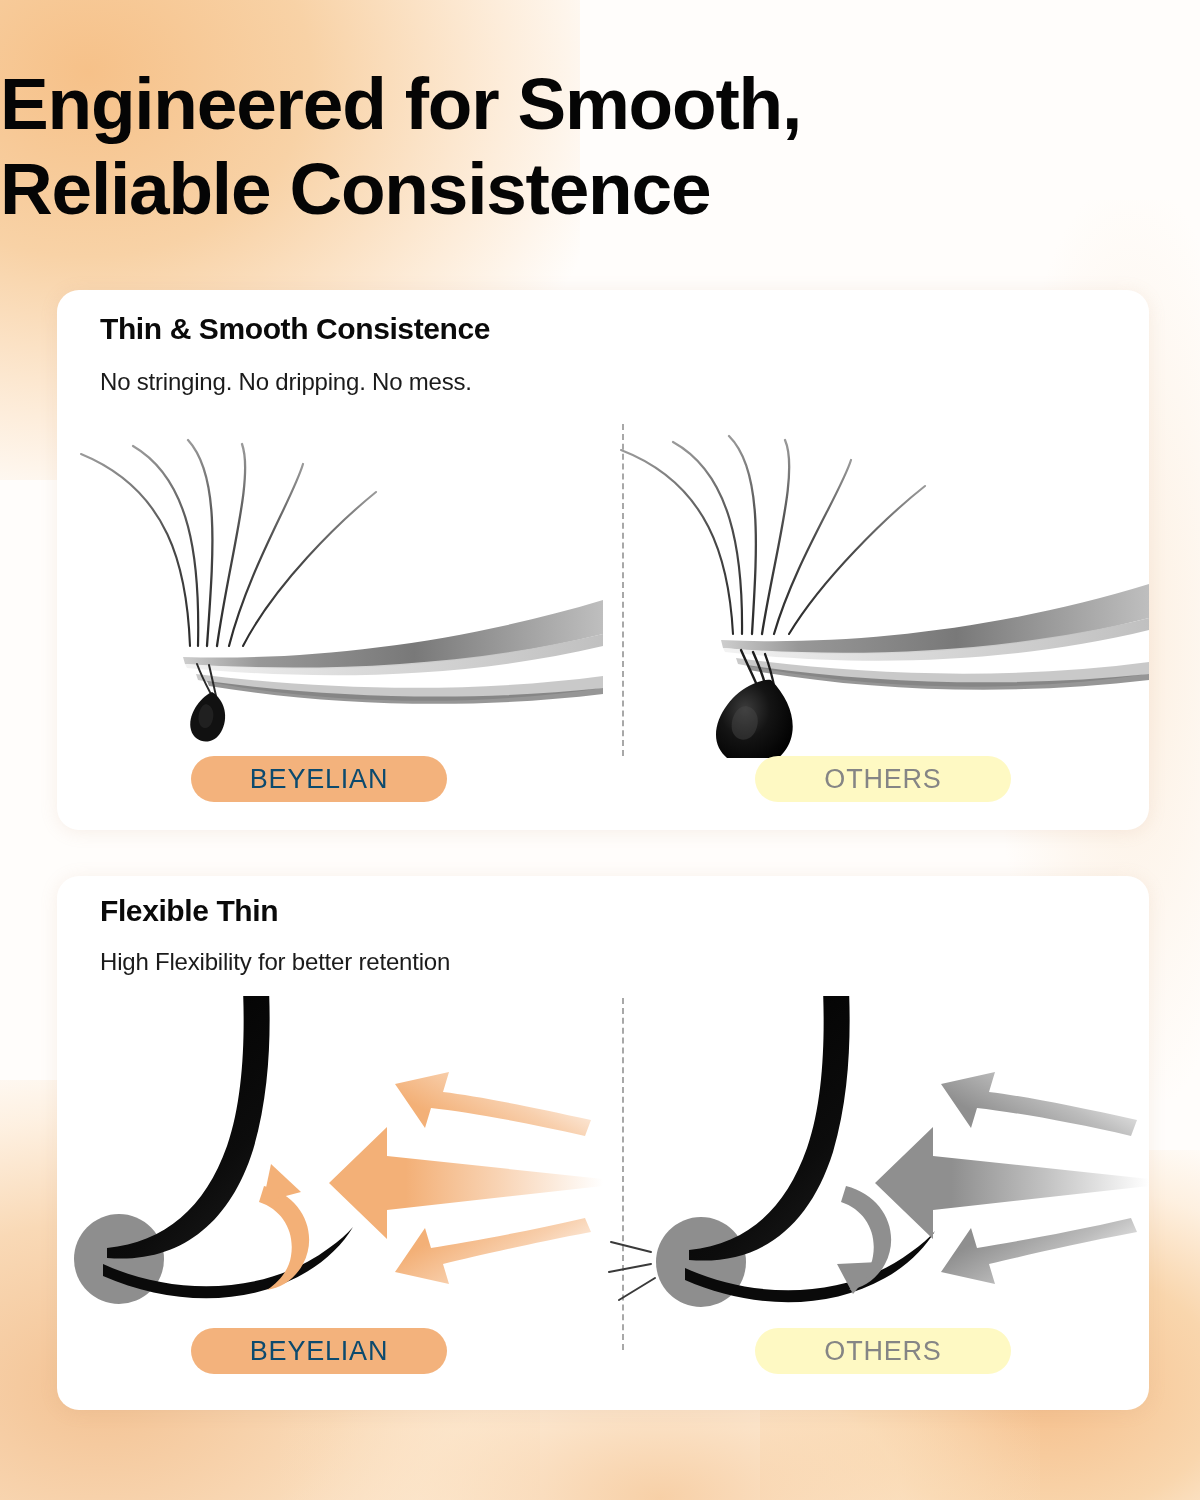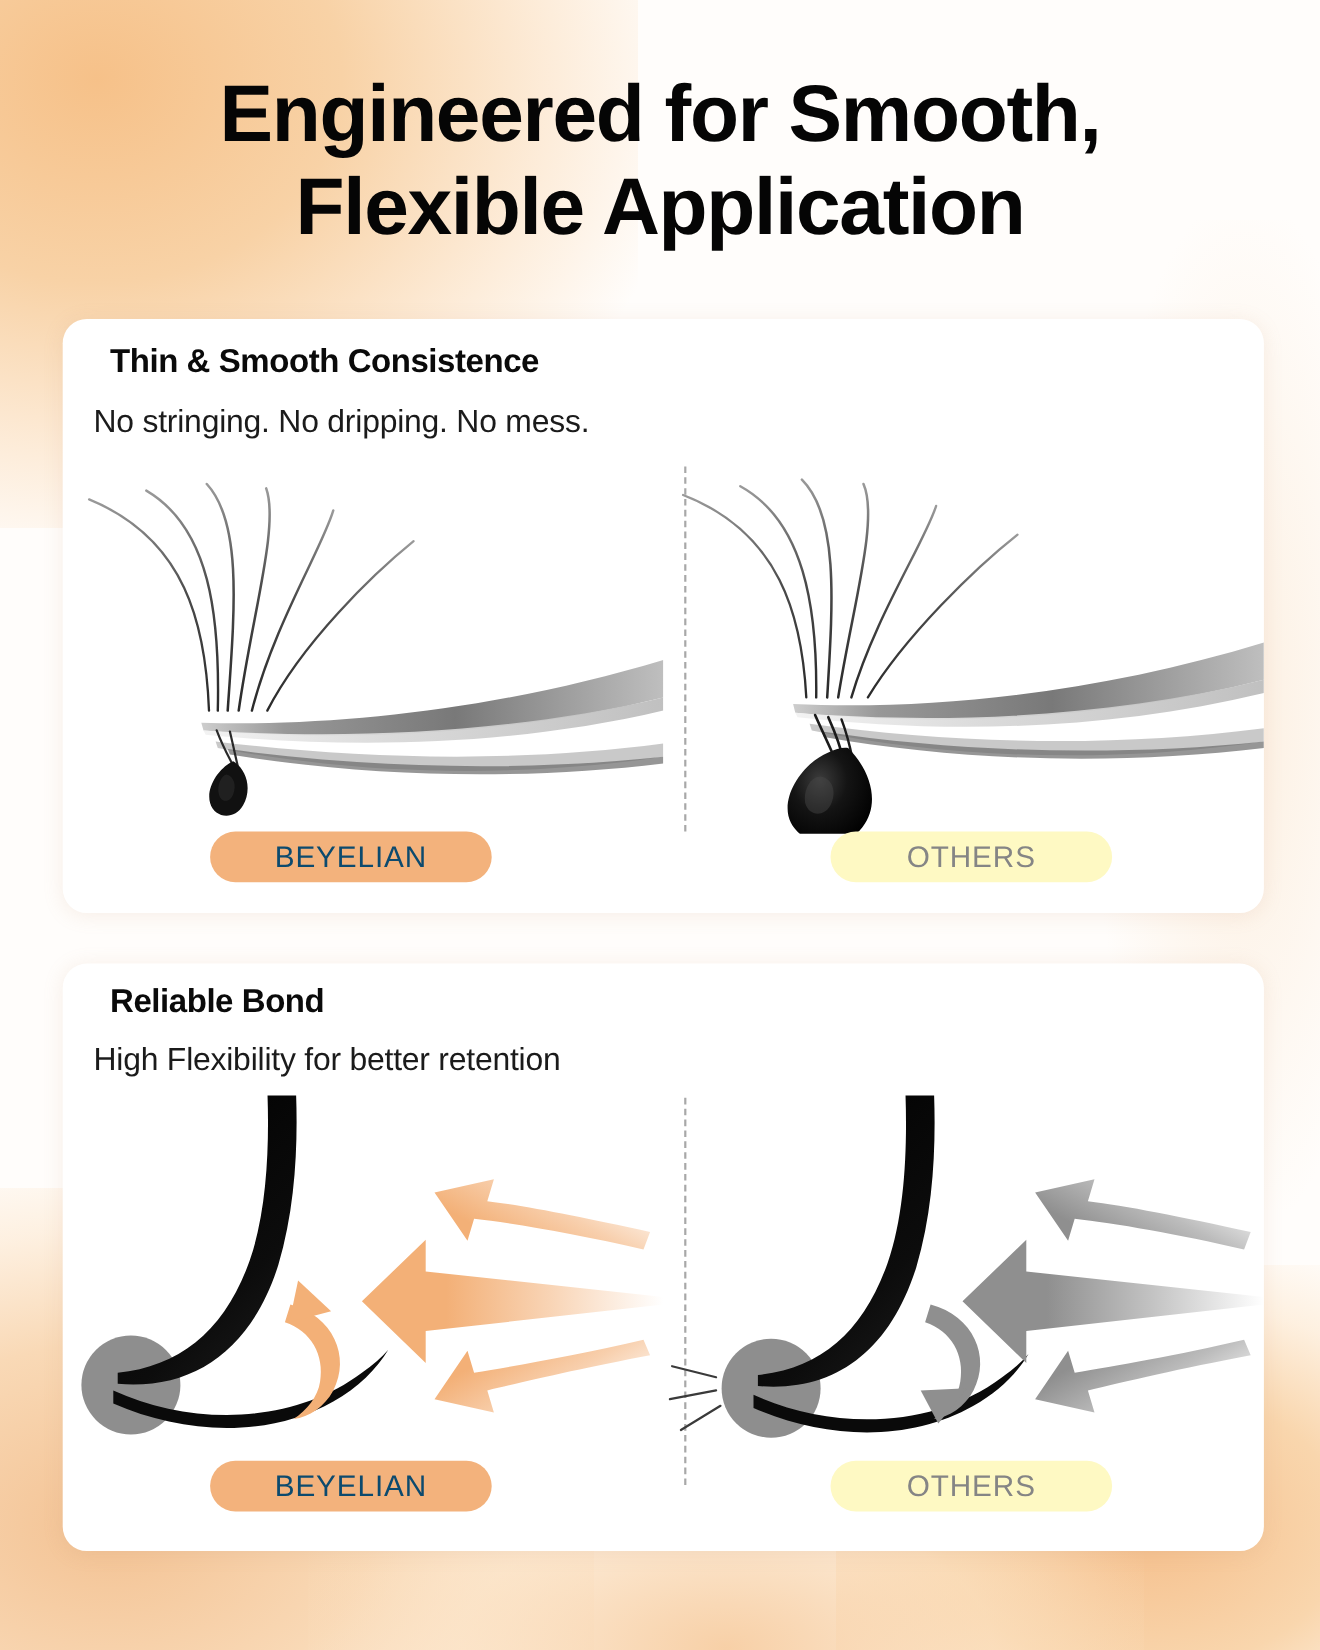--- a/index.html
+++ b/index.html
@@ -32,21 +32,21 @@
   }
   #bg-right-edge{
     position:absolute; right:-60px; top:200px; width:260px; height:900px;
     background:radial-gradient(ellipse at 50% 50%, rgba(250,228,203,0.55) 0%, rgba(255,252,248,0) 75%);
     pointer-events:none;
   }
 
   
   #headline{
     position:absolute; left:0; top:62px; width:1200px;
-    text-align:center;
+    text-align:left;
     font-size:73px; line-height:1.16;
     font-weight:700; letter-spacing:-1.2px;
     color:#050505;
     z-index:4;
   }
   #headline .ln{ display:block; }
 
   
   .card{
     position:absolute; left:57px; width:1092px;
@@ -58,22 +58,22 @@
   }
   #card-consistence{ top:290px; height:540px; }
   #card-bond{ top:876px; height:534px; }
 
   .card-title{
     position:absolute; left:43px;
     font-size:30px; font-weight:700; color:#0a0a0a;
     letter-spacing:-0.4px;
   }
   .card-sub{
-    position:absolute; left:28px;
-    font-size:29px; font-weight:400; color:#1b1b1b;
+    position:absolute; left:43px;
+    font-size:24px; font-weight:400; color:#1b1b1b;
     letter-spacing:-0.2px;
   }
   #card-consistence .card-title{ top:22px; }
   #card-consistence .card-sub{ top:78px; }
   #card-bond .card-title{ top:18px; }
   #card-bond .card-sub{ top:72px; }
 
   
   .compare{
     position:absolute; left:0; width:1092px;
@@ -119,21 +119,21 @@
 <body>
 
 <div id="bg-glow-tl"></div>
 <div id="bg-glow-bl"></div>
 <div id="bg-glow-br"></div>
 <div id="bg-glow-bc"></div>
 <div id="bg-right-edge"></div>
 
 <h1 id="headline">
   <span class="ln">Engineered for Smooth,</span>
-  <span class="ln">Flexible Application</span>
+  <span class="ln">Reliable Consistence</span>
 </h1>
 
 <section class="card" id="card-consistence">
 
   <div class="card-title">Thin &amp; Smooth Consistence</div>
   <div class="card-sub">No stringing. No dripping. No mess.</div>
 
   <div class="compare" id="compare-1">
 
     <div class="pane pane-left">
@@ -238,21 +238,21 @@
   </div>
 
   <div class="badge-row" id="badges-1">
     <div class="badge badge-brand">BEYELIAN</div>
     <div class="badge badge-others">OTHERS</div>
   </div>
 </section>
 
 <section class="card" id="card-bond">
 
-  <div class="card-title">Reliable Bond</div>
+  <div class="card-title">Flexible Thin</div>
   <div class="card-sub">High Flexibility for better retention</div>
 
   <div class="compare" id="compare-2">
 
     <div class="pane pane-left">
       <svg width="546" height="350" viewBox="0 0 546 350">
         <defs>
           <linearGradient id="oarrowBig" x1="1" y1="0" x2="0" y2="0">
             <stop offset="0%" stop-color="#f3b077" stop-opacity="0"></stop>
             <stop offset="38%" stop-color="#f3b077" stop-opacity=".55"></stop>

